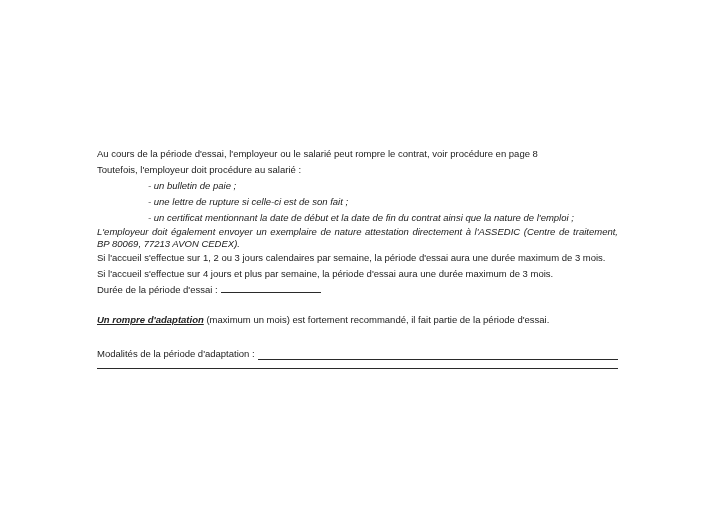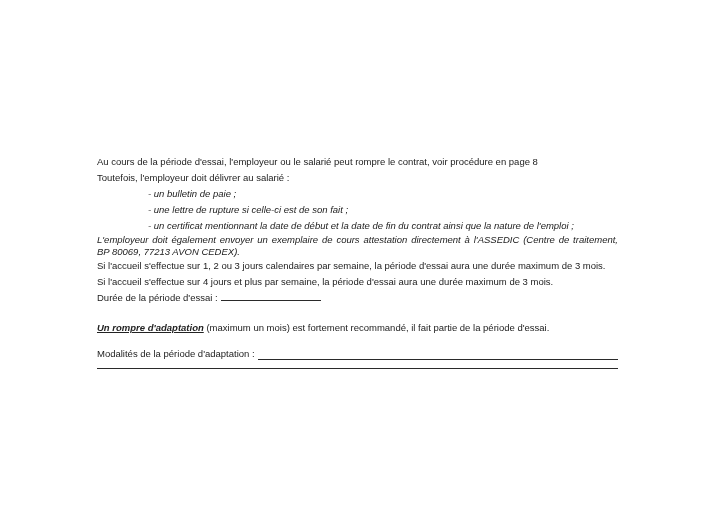--- a/index.html
+++ b/index.html
@@ -13,21 +13,21 @@
     height: 530px;
     background: #ffffff;
     font-family: "Liberation Sans", sans-serif;
     font-size: 9.5px;
     color: #222222;
     overflow: hidden;
   }
   .content {
     position: absolute;
     left: 97px;
-    top: 154px;
+    top: 146px;
     width: 521px;
   }
   .line {
     margin: 0;
     line-height: 16px;
   }
   .bullet {
     margin-left: 51px;
     font-style: italic;
   }
@@ -54,21 +54,21 @@
   }
   .adapt {
     margin-top: 14px;
   }
   .emph {
     font-weight: bold;
     font-style: italic;
     text-decoration: underline;
   }
   .modal {
-    margin-top: 10px;
+    margin-top: 18px;
     display: flex;
   }
   .modal .label {
     white-space: nowrap;
   }
   .modal .fill {
     flex: 1;
     border-bottom: 1px solid #2a2a2a;
     height: 13px;
     margin-left: 3px;
@@ -81,28 +81,28 @@
   }
 </style>
 </head>
 <body>
 
 <div class="doc">
   <div class="content">
 
     <p class="line">Au cours de la période d'essai, l'employeur ou le salarié peut rompre le contrat, voir procédure en page 8</p>
 
-    <p class="line">Toutefois, l'employeur doit délivrer au salarié :</p>
+    <p class="line">Toutefois, l'employeur doit procédure au salarié :</p>
 
     <p class="line bullet">- un bulletin de paie ;</p>
     <p class="line bullet">- une lettre de rupture si celle-ci est de son fait ;</p>
     <p class="line bullet">- un certificat mentionnant la date de début et la date de fin du contrat ainsi que la nature de l'emploi ;</p>
 
     <div class="emp">
-      <p class="line l1">L'employeur doit également envoyer un exemplaire de cours attestation directement à l'ASSEDIC (Centre de traitement,</p>
+      <p class="line l1">L'employeur doit également envoyer un exemplaire de nature attestation directement à l'ASSEDIC (Centre de traitement,</p>
       <p class="line l2">BP 80069, 77213 AVON CEDEX).</p>
     </div>
 
     <p class="line">Si l'accueil s'effectue sur 1, 2 ou 3 jours calendaires par semaine, la période d'essai aura une durée maximum de 3 mois.</p>
     <p class="line">Si l'accueil s'effectue sur 4 jours et plus par semaine, la période d'essai aura une durée maximum de 3 mois.</p>
 
     <p class="line"><span>Durée de la période d'essai :</span><span class="blank blank-duree"></span></p>
 
     <p class="line adapt"><span class="emph">Un rompre d'adaptation</span><span> (maximum un mois) est fortement recommandé, il fait partie de la période d'essai.</span></p>
 

